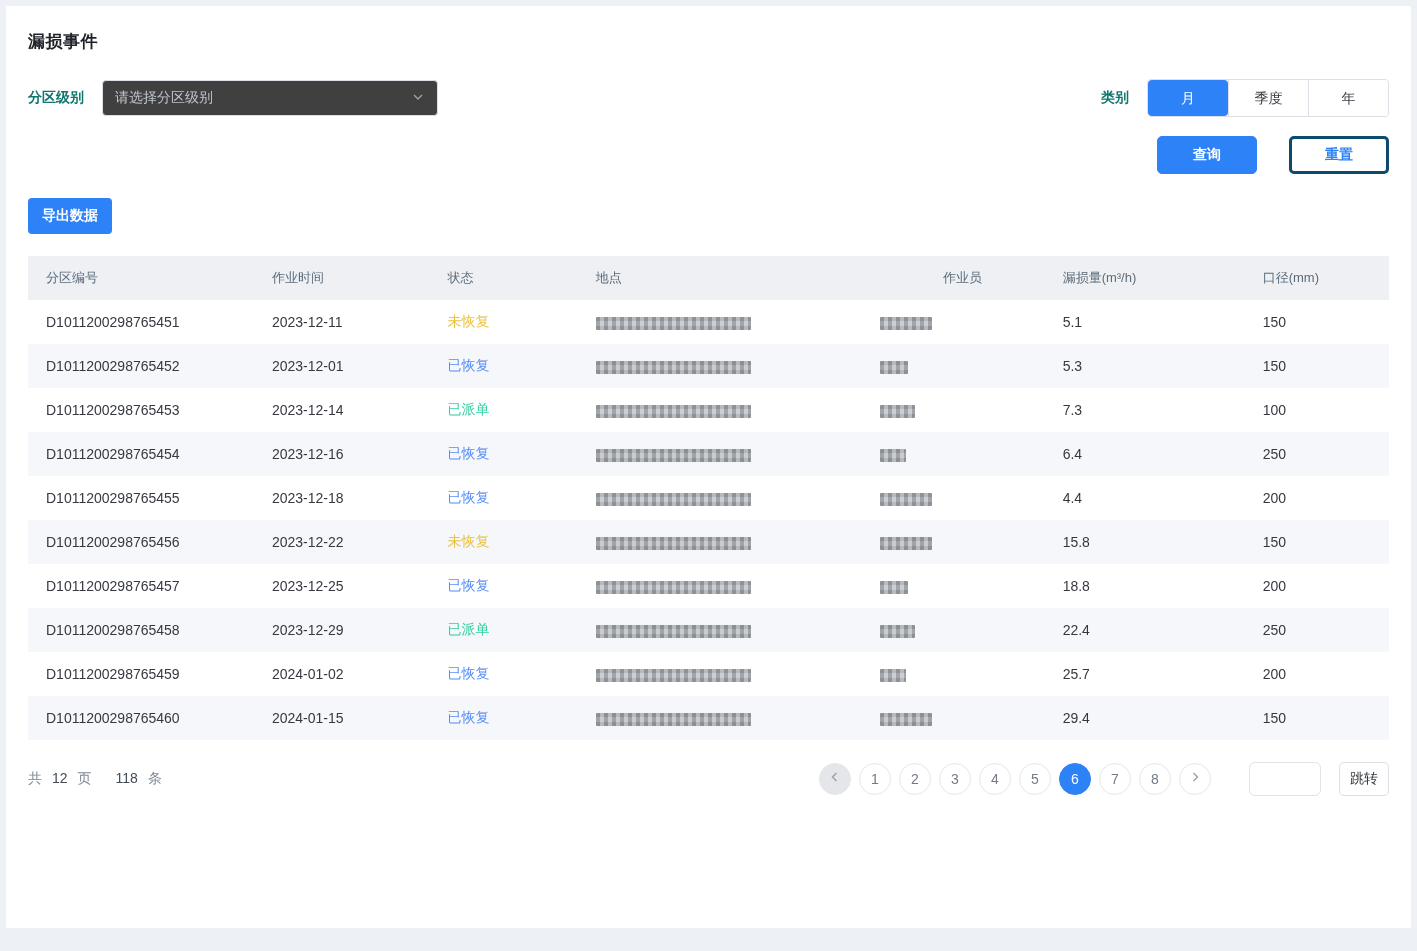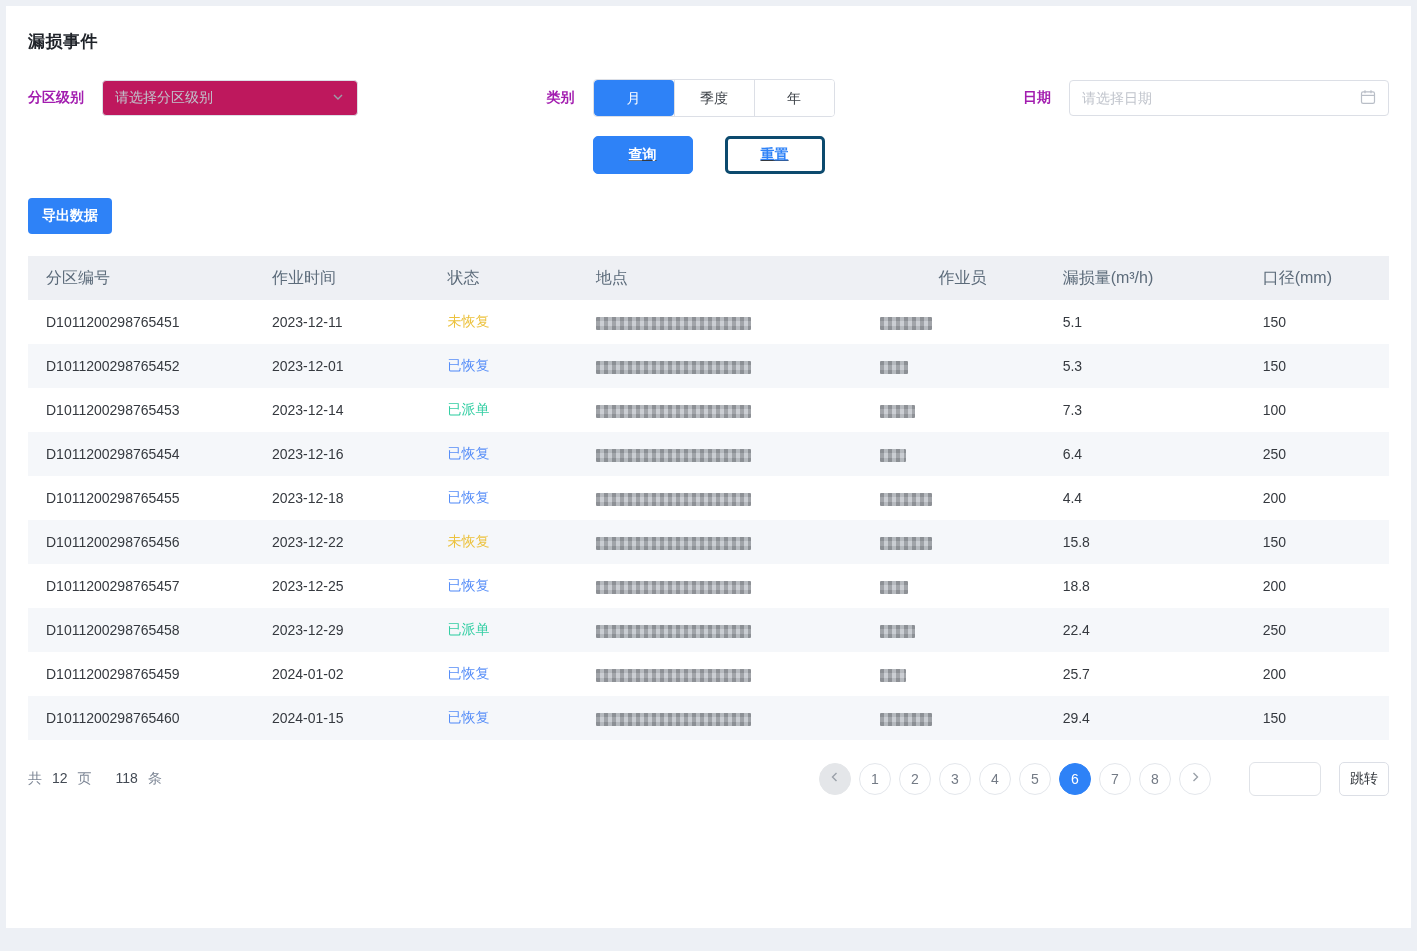--- a/index.html
+++ b/index.html
@@ -16,25 +16,25 @@
     overflow:hidden;
   }
   .page-title { font-size:17px; font-weight:bold; color:#1f2329; letter-spacing:.5px; }
 
   
   .filter-row {
     display:flex; align-items:center; justify-content:space-between;
     margin-top:26px;
   }
   .filter-group { display:flex; align-items:center; }
-  .filter-label { font-weight:bold; color:#a21caf; margin-right:18px; white-space:nowrap; }
+  .filter-label { font-weight:bold; color:#0f766e; margin-right:18px; white-space:nowrap; }
   .select-box {
-    width:256px; height:36px; border:1px solid #dcdfe6; border-radius:4px;
+    width:336px; height:36px; border:1px solid #dcdfe6; border-radius:4px;
     display:flex; align-items:center; justify-content:space-between;
-    padding:0 12px; cursor:pointer; background:#be185d;
+    padding:0 12px; cursor:pointer; background:#404040;
   }
   .placeholder { color:#c0c4cc; }
   .seg-group { display:flex; border:1px solid #dcdfe6; border-radius:4px; overflow:hidden; }
   .seg-btn {
     min-width:80px; height:36px; line-height:34px; text-align:center;
     background:#fff; color:#3a3f45; cursor:pointer; border:none;
     border-left:1px solid #dcdfe6; font-size:14px;
     font-family:"Liberation Sans","DejaVu Sans",sans-serif; padding:0 12px;
   }
   .seg-btn:first-child { border-left:none; }
@@ -44,39 +44,39 @@
     display:flex; align-items:center; justify-content:space-between;
     padding:0 12px; background:#fff;
   }
   .date-box input {
     border:none; outline:none; flex:1; font-size:14px;
     font-family:"Liberation Sans","DejaVu Sans",sans-serif; color:#35393f;
   }
   .date-box input::placeholder { color:#c0c4cc; }
 
   
-  .action-row { display:flex; justify-content:center; gap:32px; margin-top:19px;text-decoration:underline; }
+  .action-row { display:flex; justify-content:flex-end; gap:32px; margin-top:19px; }
   .btn {
     width:100px; height:38px; border-radius:5px; font-size:14px; cursor:pointer;
     font-family:"Liberation Sans","DejaVu Sans",sans-serif; font-weight:bold;
   }
   .btn-primary { background:#2e82f7; color:#fff; border:1px solid #2e82f7; }
   .btn-outline { background:#fff; color:#2e82f7; border:3px solid #0c4a6e; }
 
   .export-row { margin-top:24px; }
   .btn-export {
     height:36px; padding:0 14px; background:#2e82f7; color:#fff;
     border:none; border-radius:4px; font-size:14px; cursor:pointer; font-weight:bold;
     font-family:"Liberation Sans","DejaVu Sans",sans-serif;
   }
 
   
   table { width:100%; border-collapse:collapse; table-layout:fixed; margin-top:22px; }
   th, td { text-align:left; padding:0 0 0 18px; height:44px; font-weight:normal; }
-  thead th { background:#eef0f4; color:#5c6b7a; font-size:16px; }
+  thead th { background:#eef0f4; color:#5c6b7a; font-size:13px; }
   tbody td { color:#35393f; font-size:14px; }
   tbody tr:nth-child(even) { background:#f5f7fa; }
   .col-1{width:16.6%;} .col-2{width:12.9%;} .col-3{width:10.9%;}
   .col-4{width:20.9%;} .col-5{width:13.4%;text-align:center;} .col-6{width:14.7%;} .col-7{width:auto;}
 
   .redacted {
     display:inline-block; height:13px; vertical-align:middle; border-radius:1px;
     background:
       repeating-linear-gradient(90deg, rgba(110,114,120,.55) 0 4px, rgba(185,189,195,.55) 4px 8px),
       repeating-linear-gradient(0deg, rgba(130,134,140,.6) 0 4px, rgba(205,208,214,.6) 4px 9px);
@@ -137,34 +137,20 @@
 
     <div class="filter-group">
       <span class="filter-label">类别</span>
       <div class="seg-group" id="seg-group">
           <button class="seg-btn active">月</button>
           <button class="seg-btn">季度</button>
           <button class="seg-btn">年</button>
         </div>
     </div>
 
-    <div class="filter-group">
-      <span class="filter-label">日期</span>
-      <div class="date-box">
-        <input type="text" placeholder="请选择日期" style="">
-        <span>
-          <svg width="16" height="16" viewBox="0 0 16 16">
-            <rect x="1.5" y="2.8" width="13" height="11.5" rx="1.6" fill="none" stroke="#b9bec7" stroke-width="1.2"></rect>
-            <line x1="1.5" y1="6.4" x2="14.5" y2="6.4" stroke="#b9bec7" stroke-width="1.2"></line>
-            <line x1="5" y1="1.2" x2="5" y2="4.2" stroke="#b9bec7" stroke-width="1.2"></line>
-            <line x1="11" y1="1.2" x2="11" y2="4.2" stroke="#b9bec7" stroke-width="1.2"></line>
-          </svg>
-        </span>
-      </div>
-    </div>
   </div>
 
   <div class="action-row">
     <button class="btn btn-primary">查询</button>
     <button class="btn btn-outline">重置</button>
   </div>
 
   <div class="export-row">
     <button class="btn-export">导出数据</button>
   </div>

